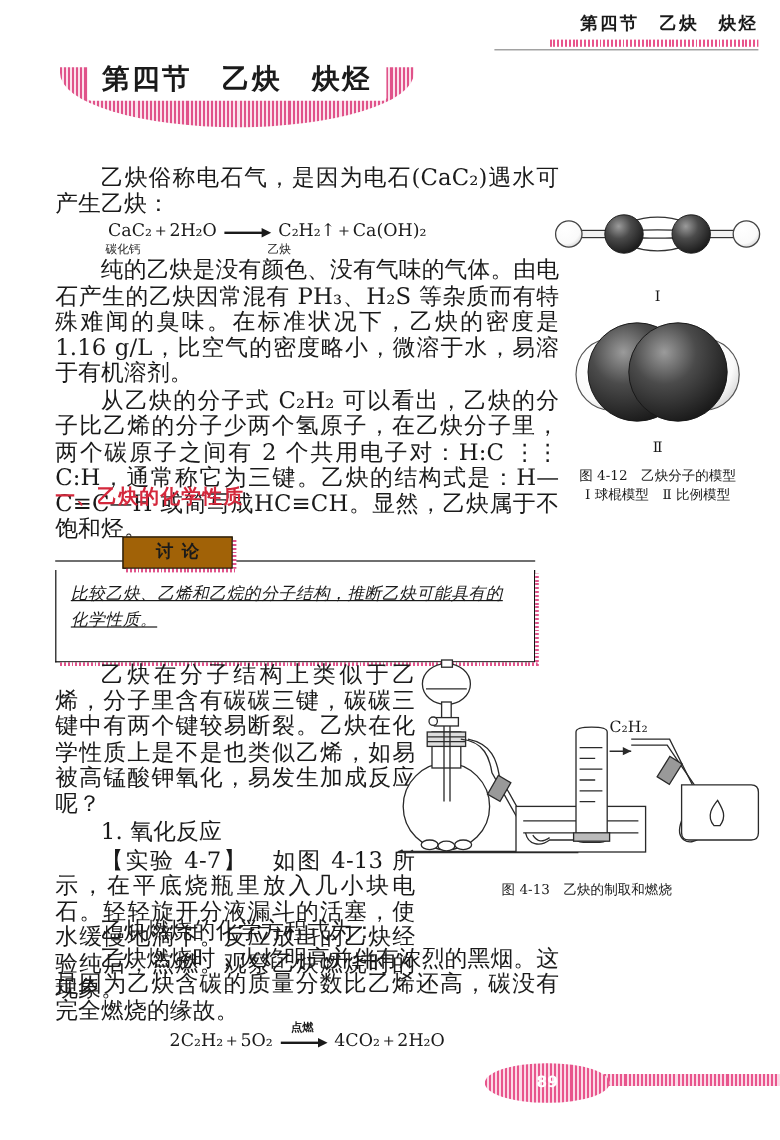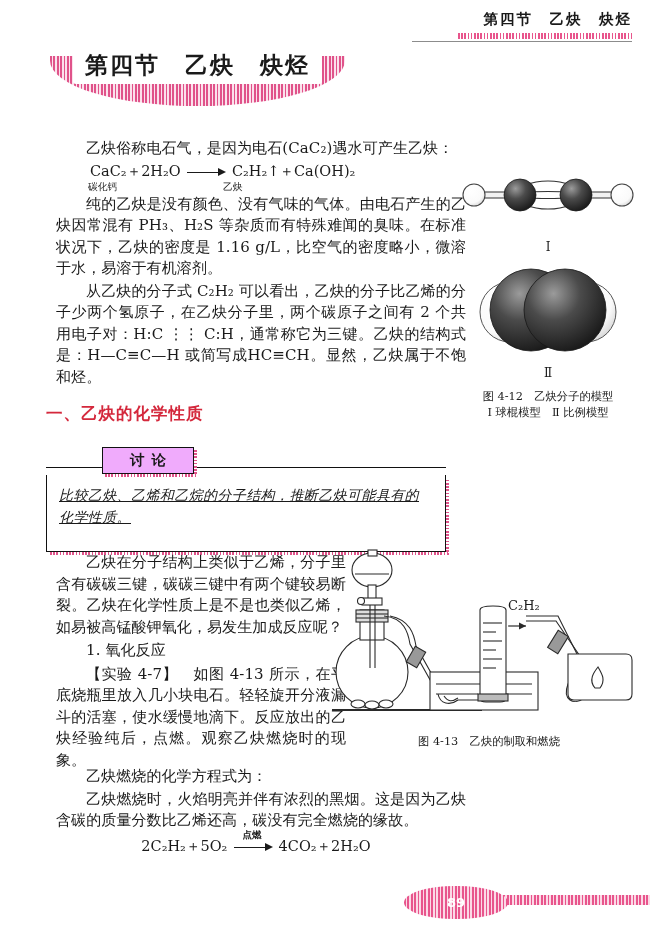--- a/index.html
+++ b/index.html
@@ -87,22 +87,22 @@
   }
 
   
   .col-left {
     position: absolute;
     left: 46px;
     top: 138px;
     width: 420px;
   }
   p.bt {
-    margin: 0 0 1px 10px;
-    font-size: 15px;
+    margin: 0 0 1px 0;
+    font-size: 19px;
     line-height: 21.5px;
     text-align: justify;
     text-justify: inter-ideograph;
     letter-spacing: 0.1px;
   }
   p.bt.indent { text-indent: 2em; }
 
   .narrow { width: 300px; }
 
   
@@ -186,21 +186,21 @@
     left: 0; right: 0;
     top: 20px;
     border-top: 1px solid #111;
   }
   .disc-tab {
     position: absolute;
     left: 56px;
     top: 0px;
     width: 92px;
     height: 27px;
-    background: #f0abfc;
+    background: #a16207;
     border: 1.6px solid #111;
     box-sizing: border-box;
     text-align: center;
     line-height: 24px;
     font-size: 14.5px;
     font-weight: bold;
     letter-spacing: 7px;
     text-indent: 7px;
     font-family: "DejaVu Sans", "Liberation Sans", sans-serif;
   }

